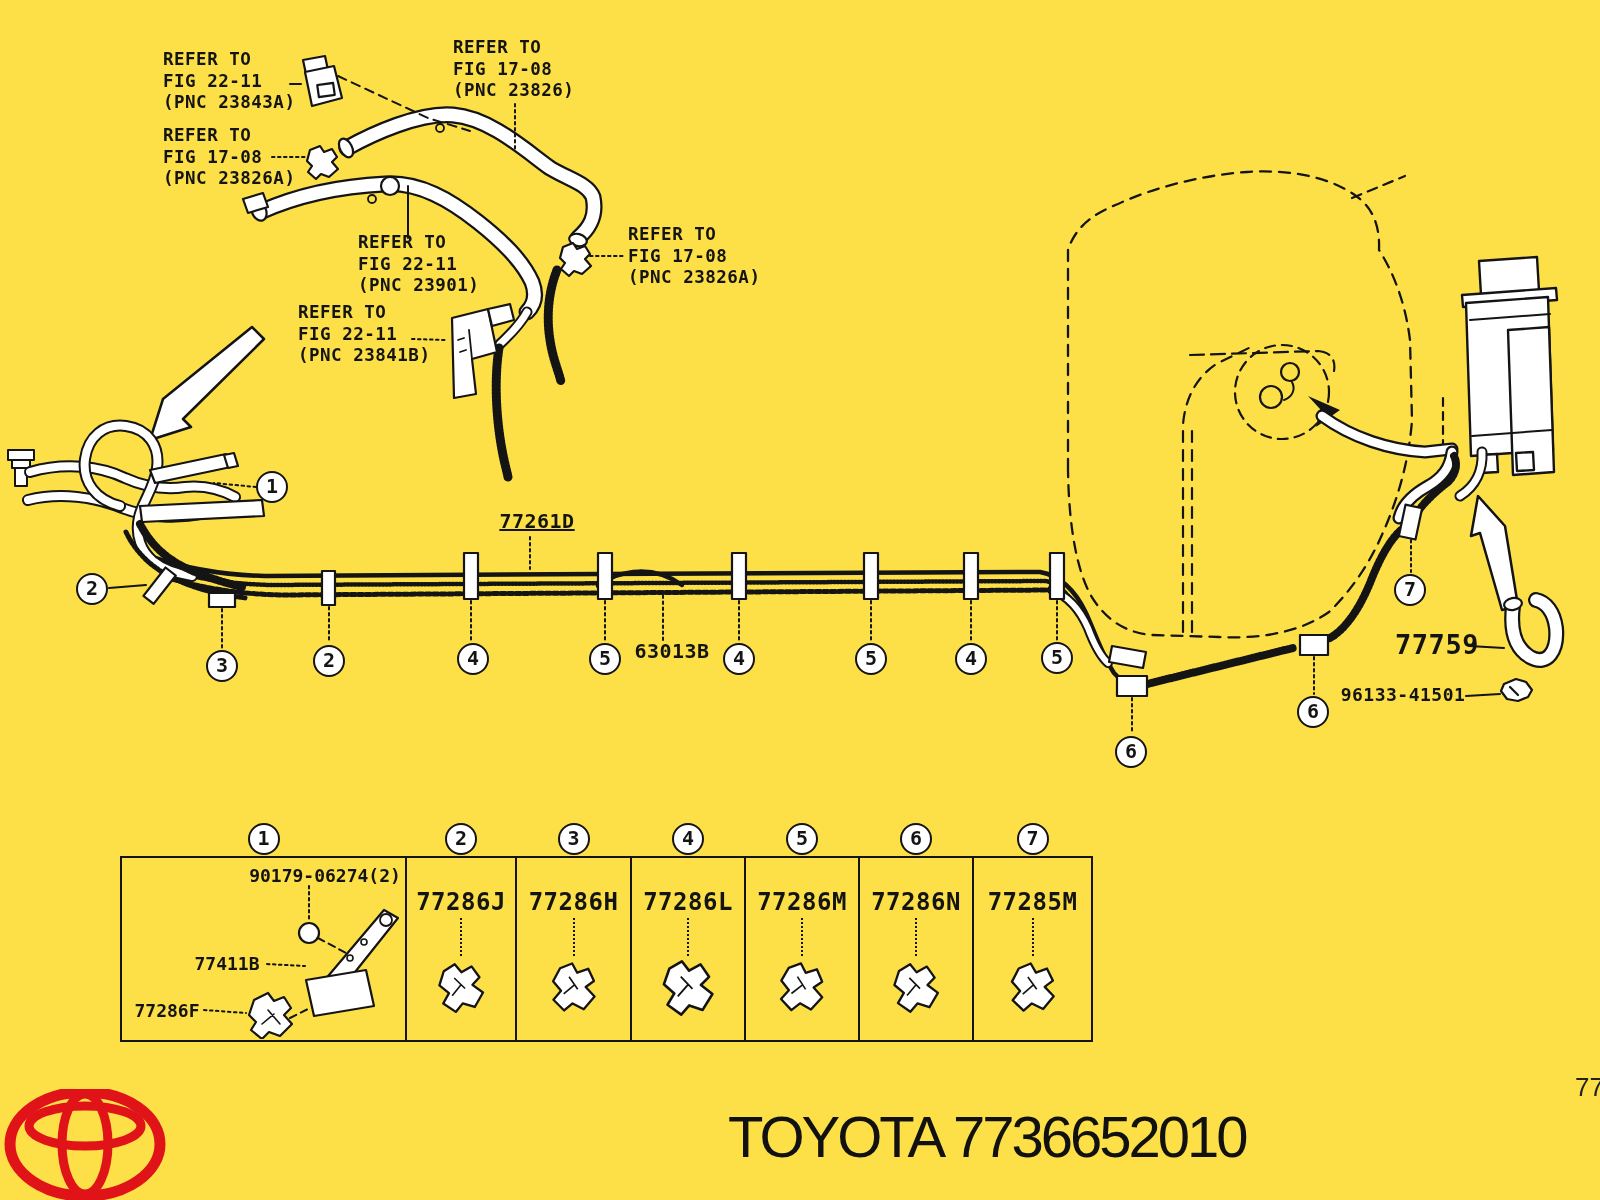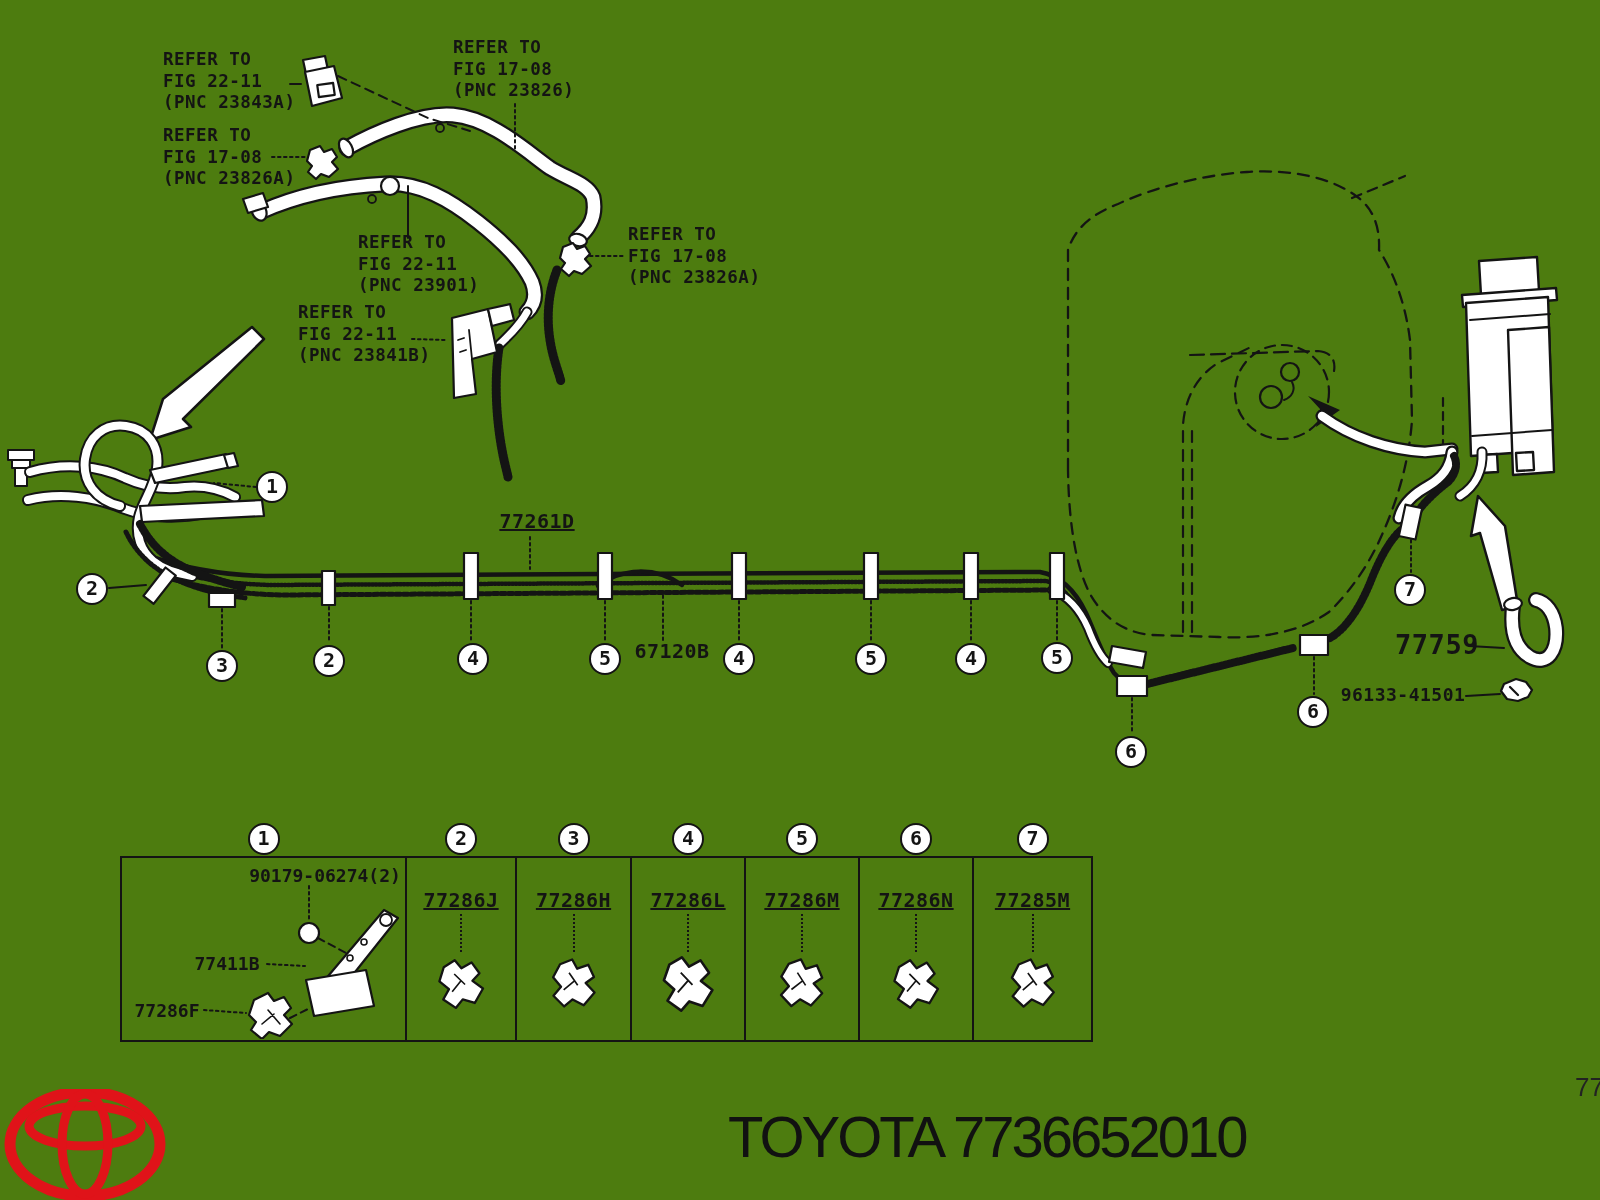--- a/index.html
+++ b/index.html
@@ -1,37 +1,37 @@
 <!DOCTYPE html>
 <html><head>
 <meta charset="utf-8">
 <style>
   html,body{margin:0;padding:0;background:#fff;}
-  #canvas{position:relative;width:1600px;height:1200px;background:#4d7c0f;overflow:hidden;
+  #canvas{position:relative;width:1600px;height:1200px;background:#fde047;overflow:hidden;
           font-family:"DejaVu Sans Mono","Liberation Mono",monospace;color:#141414;}
   #art{position:absolute;left:0;top:0;}
   .refer-label{position:absolute;font-weight:bold;font-size:17.5px;line-height:21.5px;
                letter-spacing:0.5px;white-space:pre;color:#141414;}
   .part-label{position:absolute;transform:translate(-50%,-50%);font-weight:bold;
               font-size:20px;letter-spacing:0.5px;white-space:nowrap;color:#141414;}
   .callout{position:absolute;width:32px;height:32px;border:2.4px solid #141414;border-radius:50%;
            background:#fff;box-sizing:border-box;text-align:center;line-height:27px;
            font-size:20px;font-weight:bold;transform:translate(-50%,-50%);}
   
   #legend{position:absolute;left:120px;top:856px;width:973px;height:186px;
           border:2.6px solid #141414;box-sizing:border-box;display:grid;
           grid-template-columns:285px 110px 115px 114px 114px 114px 1fr;}
   .legend-col{position:relative;border-right:2.2px solid #141414;box-sizing:border-box;
               display:flex;flex-direction:column;align-items:center;padding-top:30px;}
   .legend-col:last-child{border-right:none;}
   .legend-circle{position:absolute;top:-35px;left:50%;transform:translateX(-50%);
                  width:32px;height:32px;border:2.3px solid #141414;border-radius:50%;
                  background:#fff;box-sizing:border-box;text-align:center;line-height:27px;
                  font-size:20px;font-weight:bold;}
-  .legend-part-label{font-weight:bold;font-size:20px;letter-spacing:0.5px;white-space:nowrap;text-decoration:underline;}
+  .legend-part-label{font-weight:bold;font-size:24px;letter-spacing:0.5px;white-space:nowrap;}
   .legend-leader{width:0;height:38px;border-left:2.2px dotted #141414;margin-top:2px;}
   .cell1-label{position:absolute;transform:translate(-50%,-50%);font-weight:bold;
                font-size:18px;white-space:nowrap;}
   #footer-text{position:absolute;left:728px;top:1094px;font-family:"Liberation Sans",sans-serif;
                font-size:58px;line-height:86px;letter-spacing:-3px;color:#111;white-space:nowrap;}
   #doc-number{position:absolute;left:1575px;top:1072px;font-family:"Liberation Sans",sans-serif;
               font-size:26px;color:#222;}
   #emblem{position:absolute;left:4px;top:1089px;}
 </style>
 </head>
@@ -215,21 +215,21 @@
 (PNC 23901)</div>
       <div class="refer-label" style="left: 298px; top: 302px;">REFER TO
 FIG 22-11
 (PNC 23841B)</div>
       <div class="refer-label" style="left: 628px; top: 224px;">REFER TO
 FIG 17-08
 (PNC 23826A)</div>
     </div>
   <div id="part-label-layer">
       <div class="part-label" style="left: 537px; top: 521px; font-size: 20px; text-decoration: underline;">77261D</div>
-      <div class="part-label" style="left: 672px; top: 651px; font-size: 20px;">67120B</div>
+      <div class="part-label" style="left: 672px; top: 651px; font-size: 20px;">63013B</div>
       <div class="part-label" style="left: 1437px; top: 644px; font-size: 27px;">77759</div>
       <div class="part-label" style="left: 1403px; top: 694px; font-size: 18px;">96133-41501</div>
     </div>
   <div id="callout-layer">
       <div class="callout" style="left: 272px; top: 487px;">1</div>
       <div class="callout" style="left: 92px; top: 589px;">2</div>
       <div class="callout" style="left: 222px; top: 666px;">3</div>
       <div class="callout" style="left: 329px; top: 661px;">2</div>
       <div class="callout" style="left: 473px; top: 659px;">4</div>
       <div class="callout" style="left: 605px; top: 659px;">5</div>

